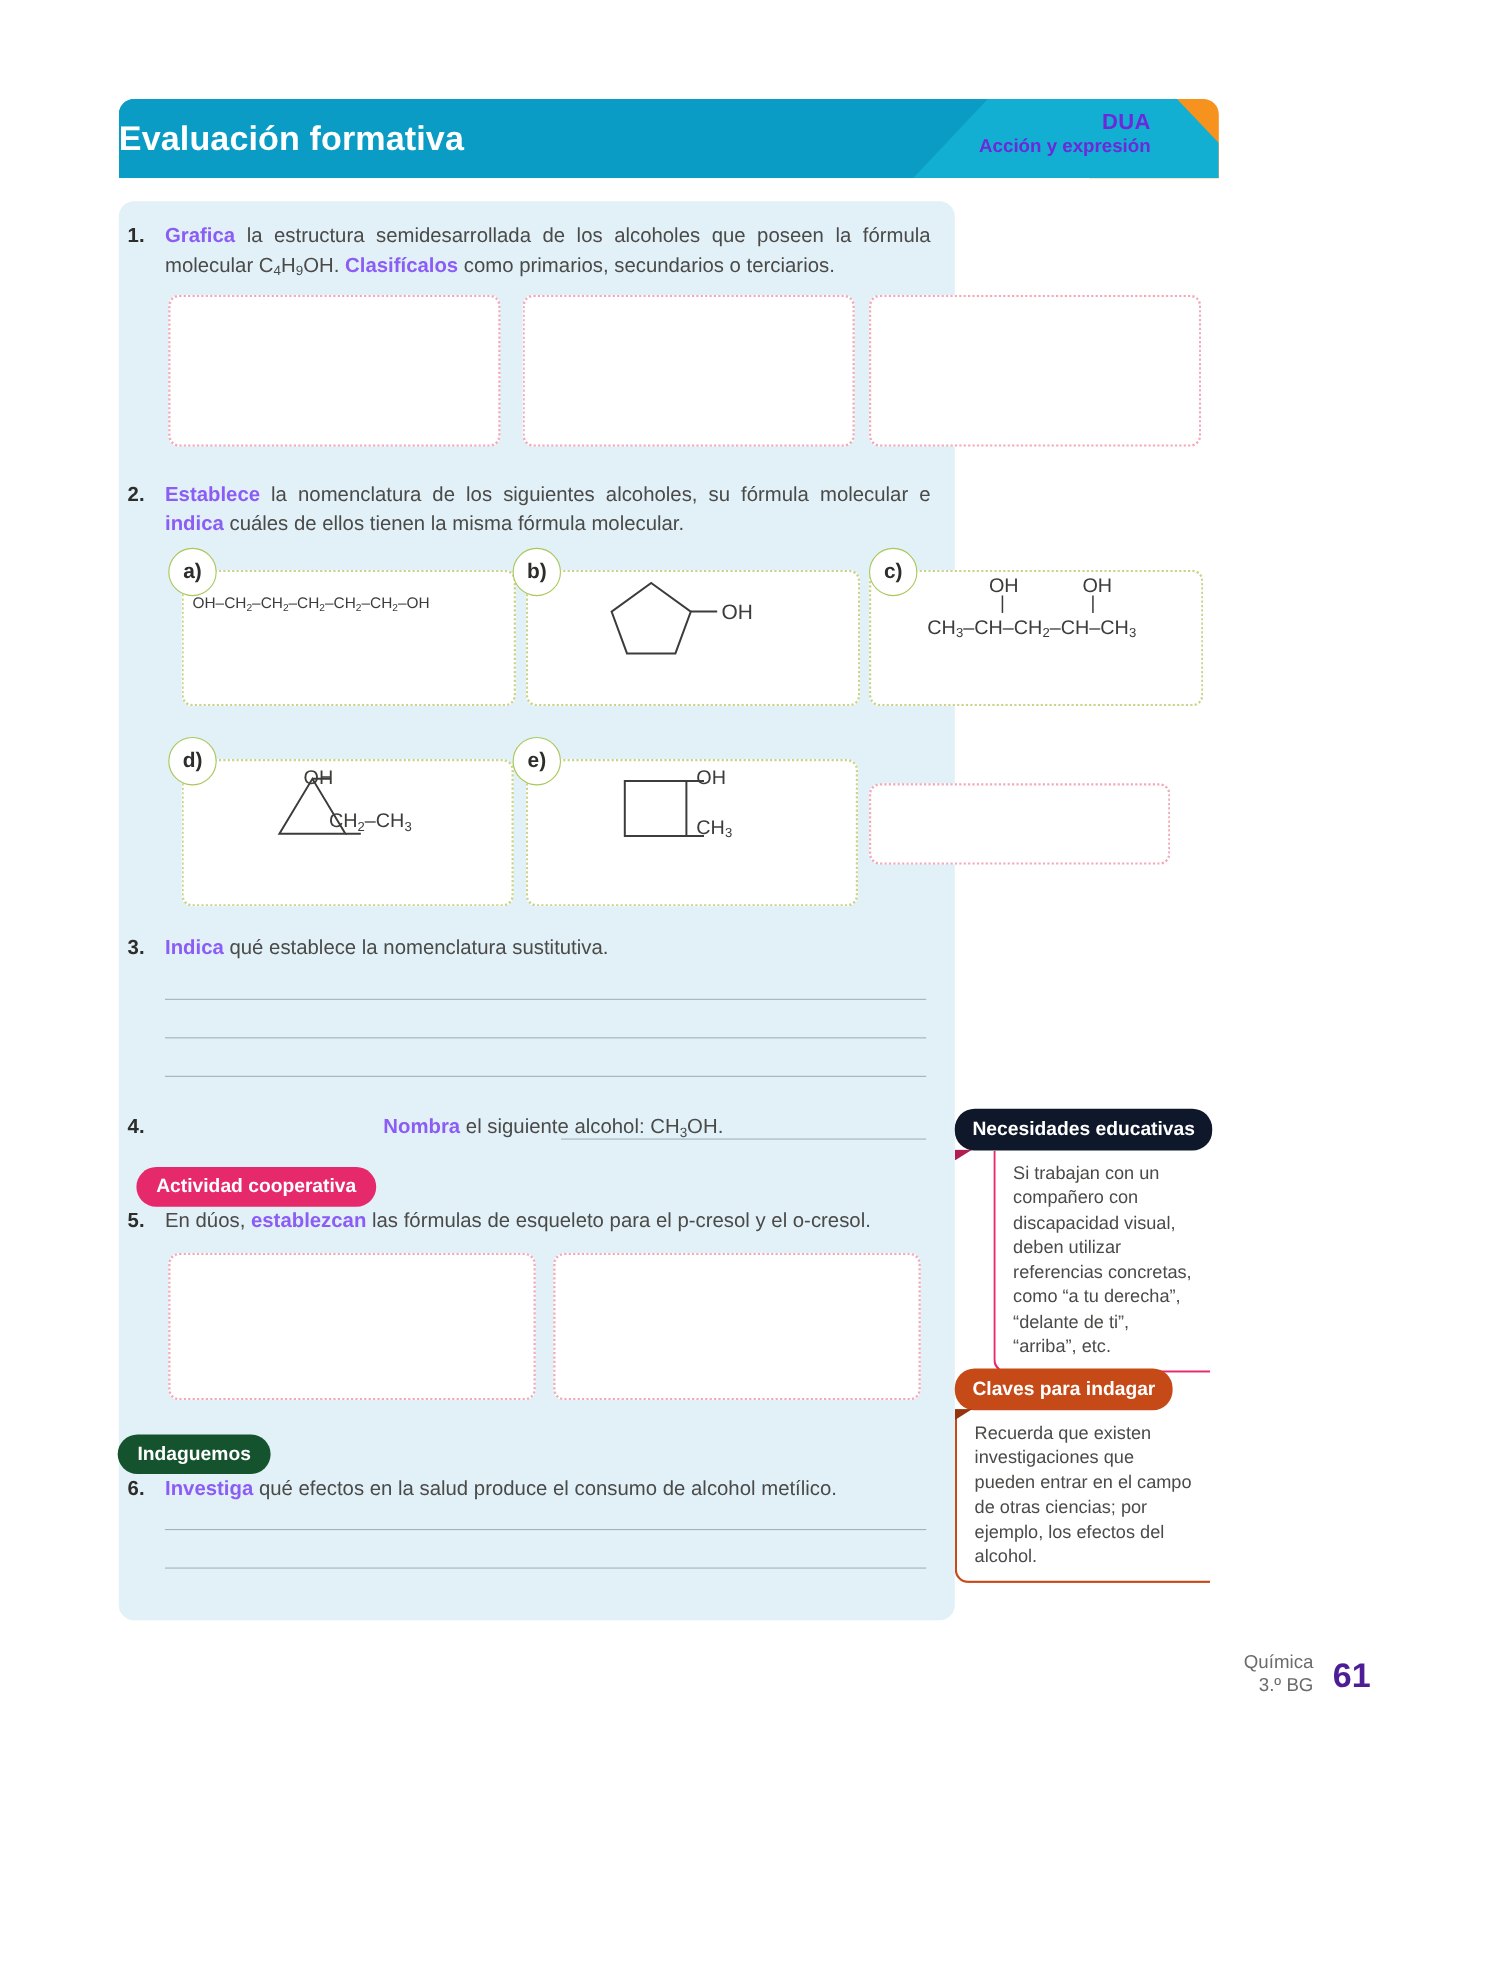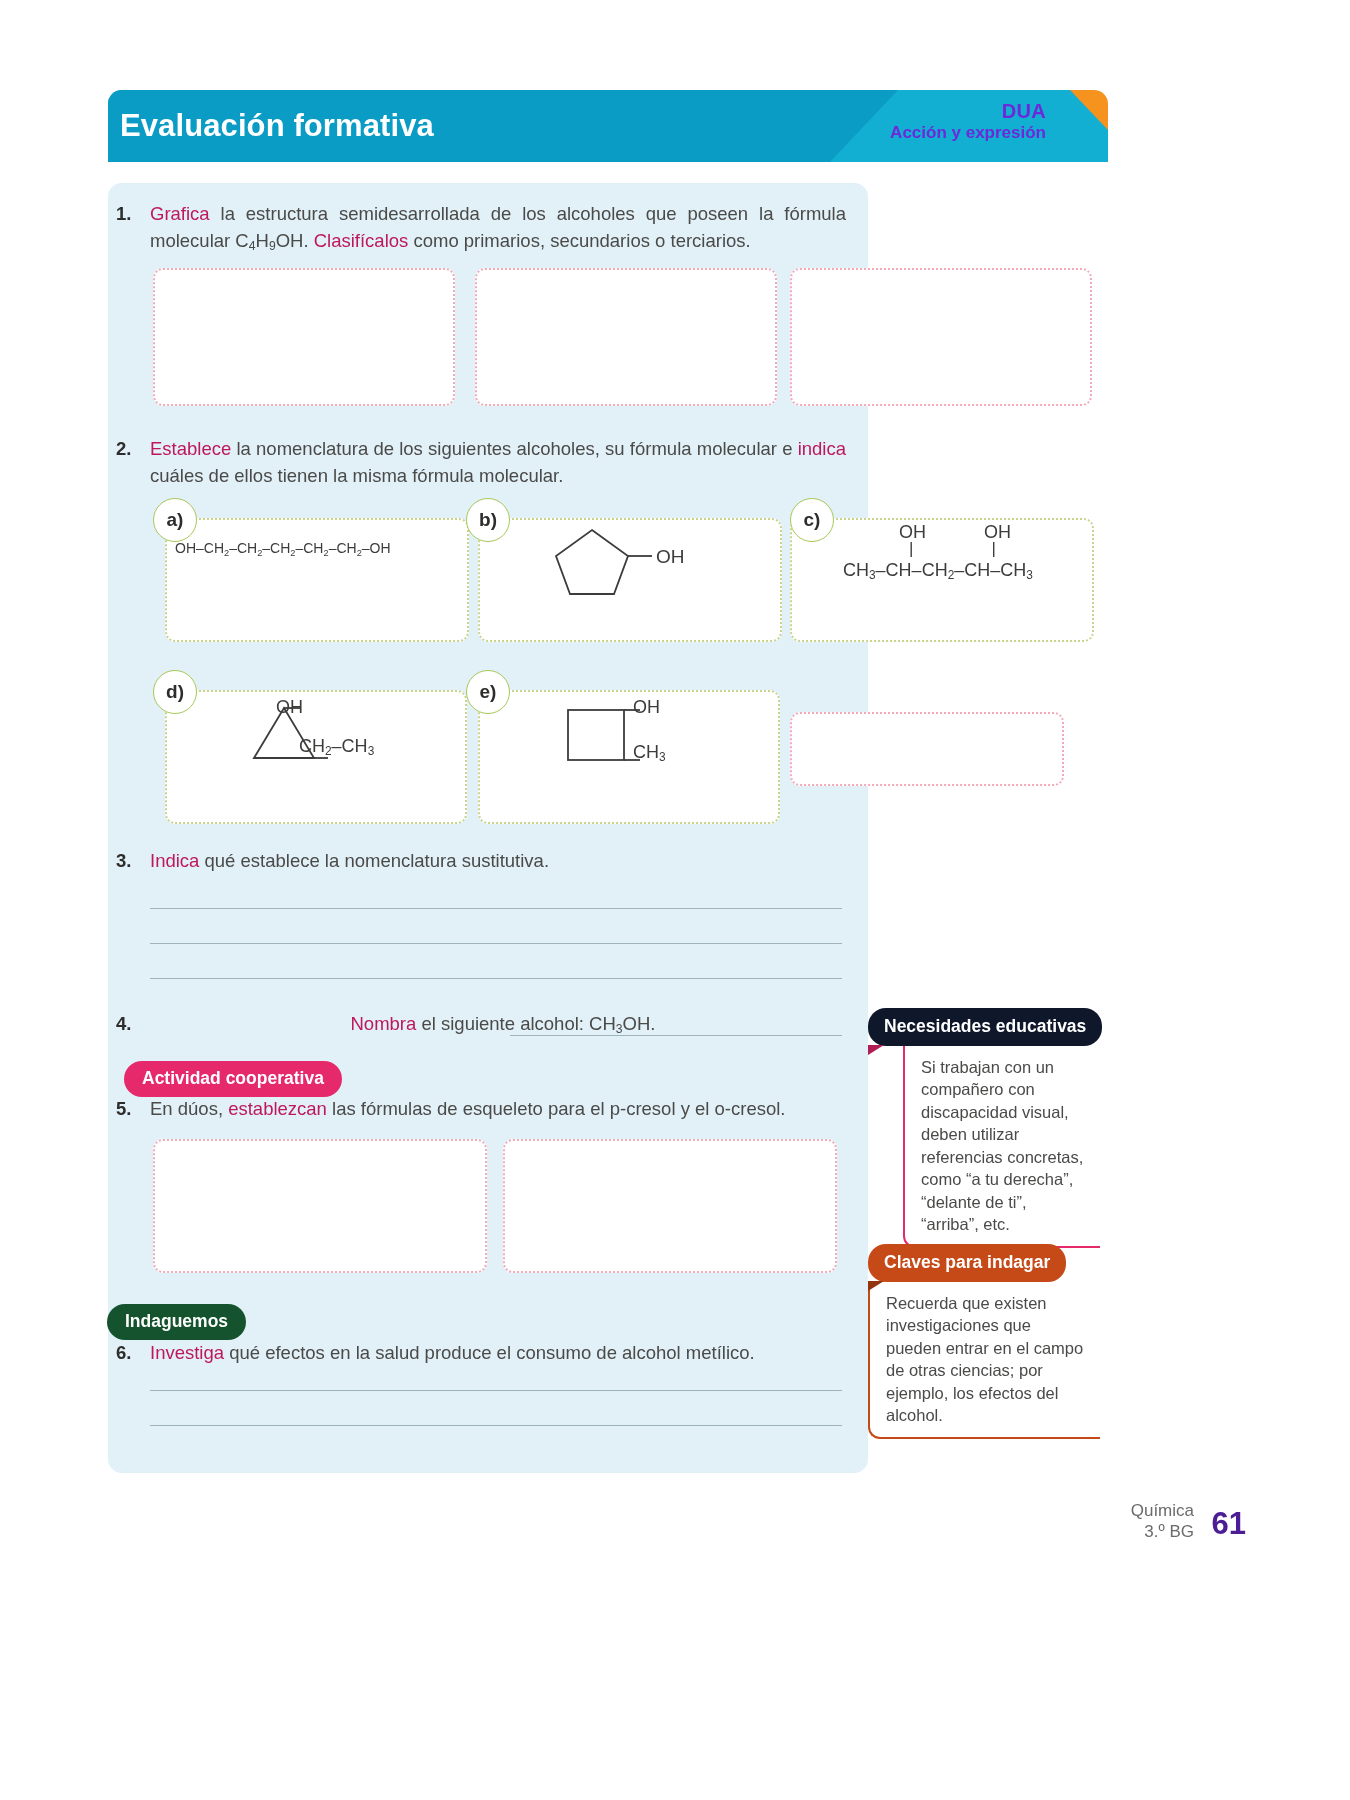--- a/index.html
+++ b/index.html
@@ -43,21 +43,21 @@
   
   .panel{
     position:absolute;left:108px;top:183px;width:760px;height:1290px;
     background:#E2F0F7;border-radius:14px;
   }
 
   
   .q{position:absolute;display:flex;font-size:18.5px;line-height:1.45;color:#4a4a49;}
   .qnum{width:34px;flex:0 0 34px;font-weight:bold;color:#2d2d2c;}
   .qtext{flex:1;text-align:justify;}
-  .qtext b{font-weight:normal;color:#be185d;}
+  .qtext b{font-weight:bold;color:#8b5cf6;}
   sub{font-size:.66em;vertical-align:-.28em;}
 
   #q1{left:116px;top:201px;width:730px;}
   #q2{left:116px;top:436px;width:730px;}
   #q3{left:116px;top:848px;width:730px;}
   #q4{left:116px;top:1011px;width:740px;}
   #q5{left:116px;top:1096px;width:730px;}
   #q6{left:116px;top:1340px;width:730px;}
 
   
@@ -148,21 +148,21 @@
 
 <div class="page">
 
   <div class="header">
     <div class="hdr-orange"></div>
     <div class="hdr-lightteal"></div>
     <div class="hdr-dark"></div>
     <div class="hdr-title" style="padding-left:0;">
       <span style="padding-left:0;margin-left:0;"></span>
       <span style="margin-left:0;padding-left:0;display:block;width:100%;padding-left:0;">
-        <span style="display:inline-block;padding-left:12px;margin-left:0;text-align:right;">Evaluación formativa</span>
+        <span style="display:inline-block;padding-left:0;margin-left:0;text-align:right;">Evaluación formativa</span>
       </span>
     </div>
     <div class="hdr-right">
       <div class="hdr-dua">DUA</div>
       <div class="hdr-sub">Acción y expresión</div>
     </div>
   </div>
 
   <div class="panel"></div>
 

